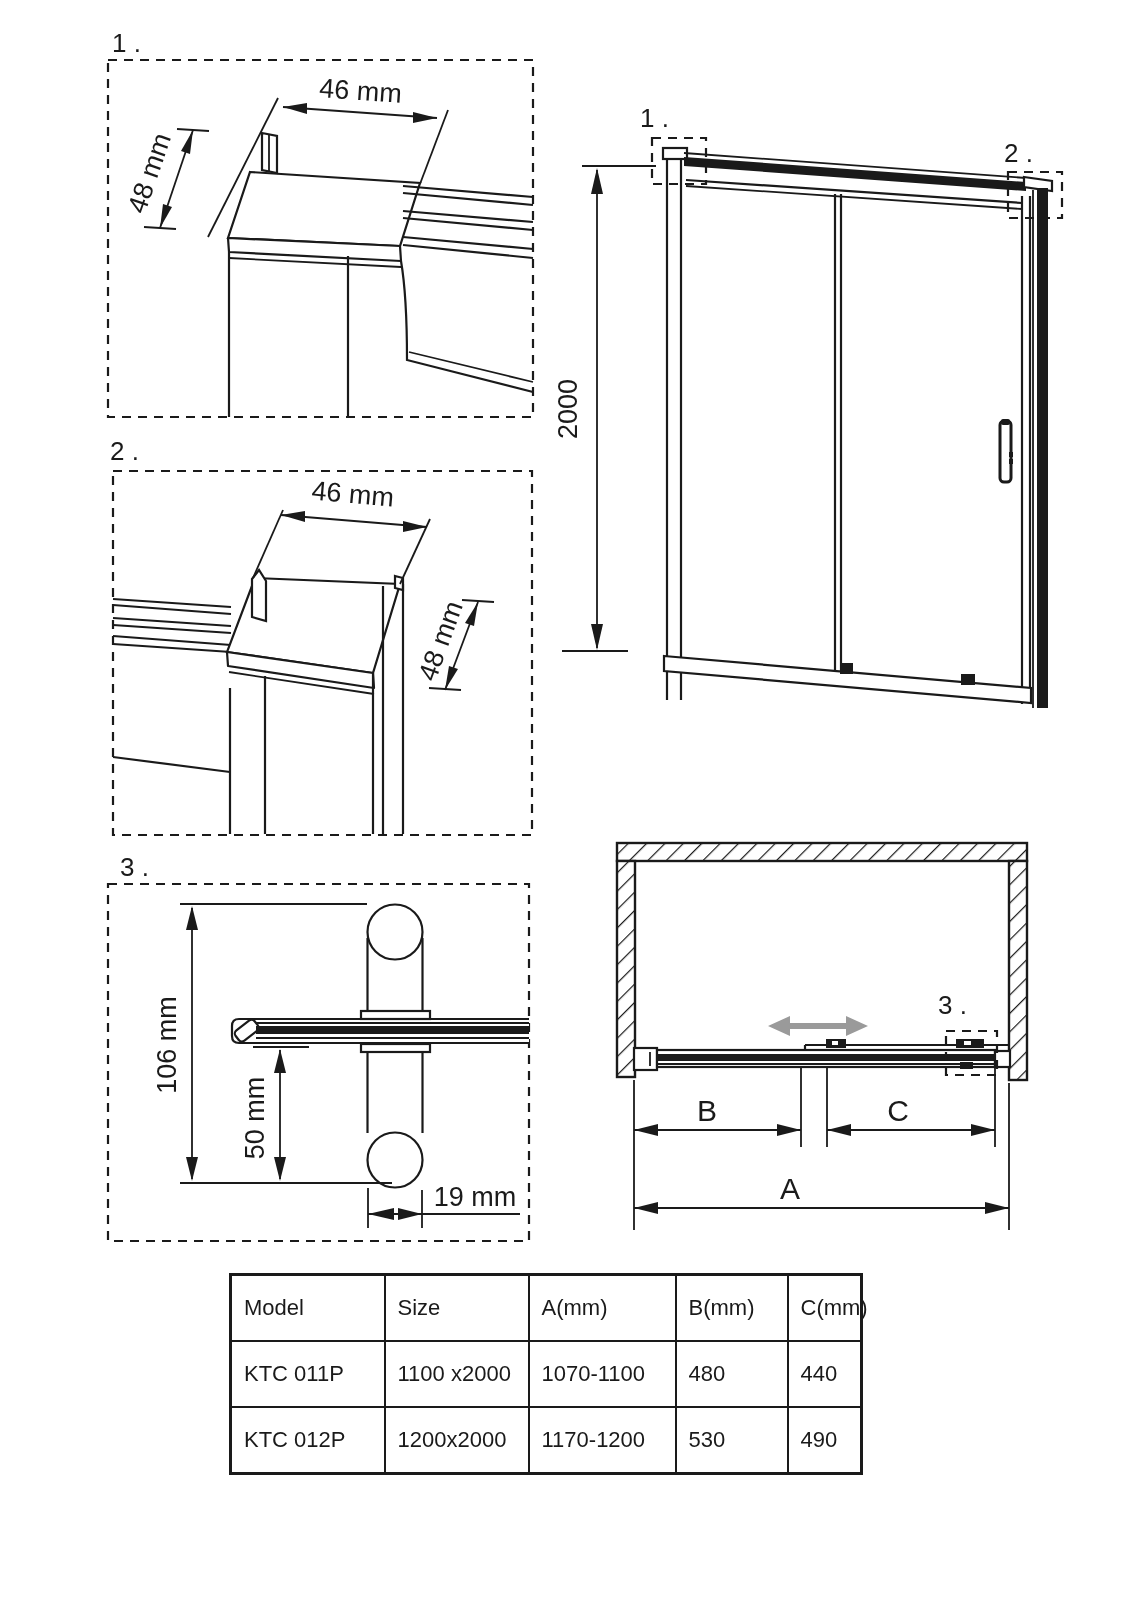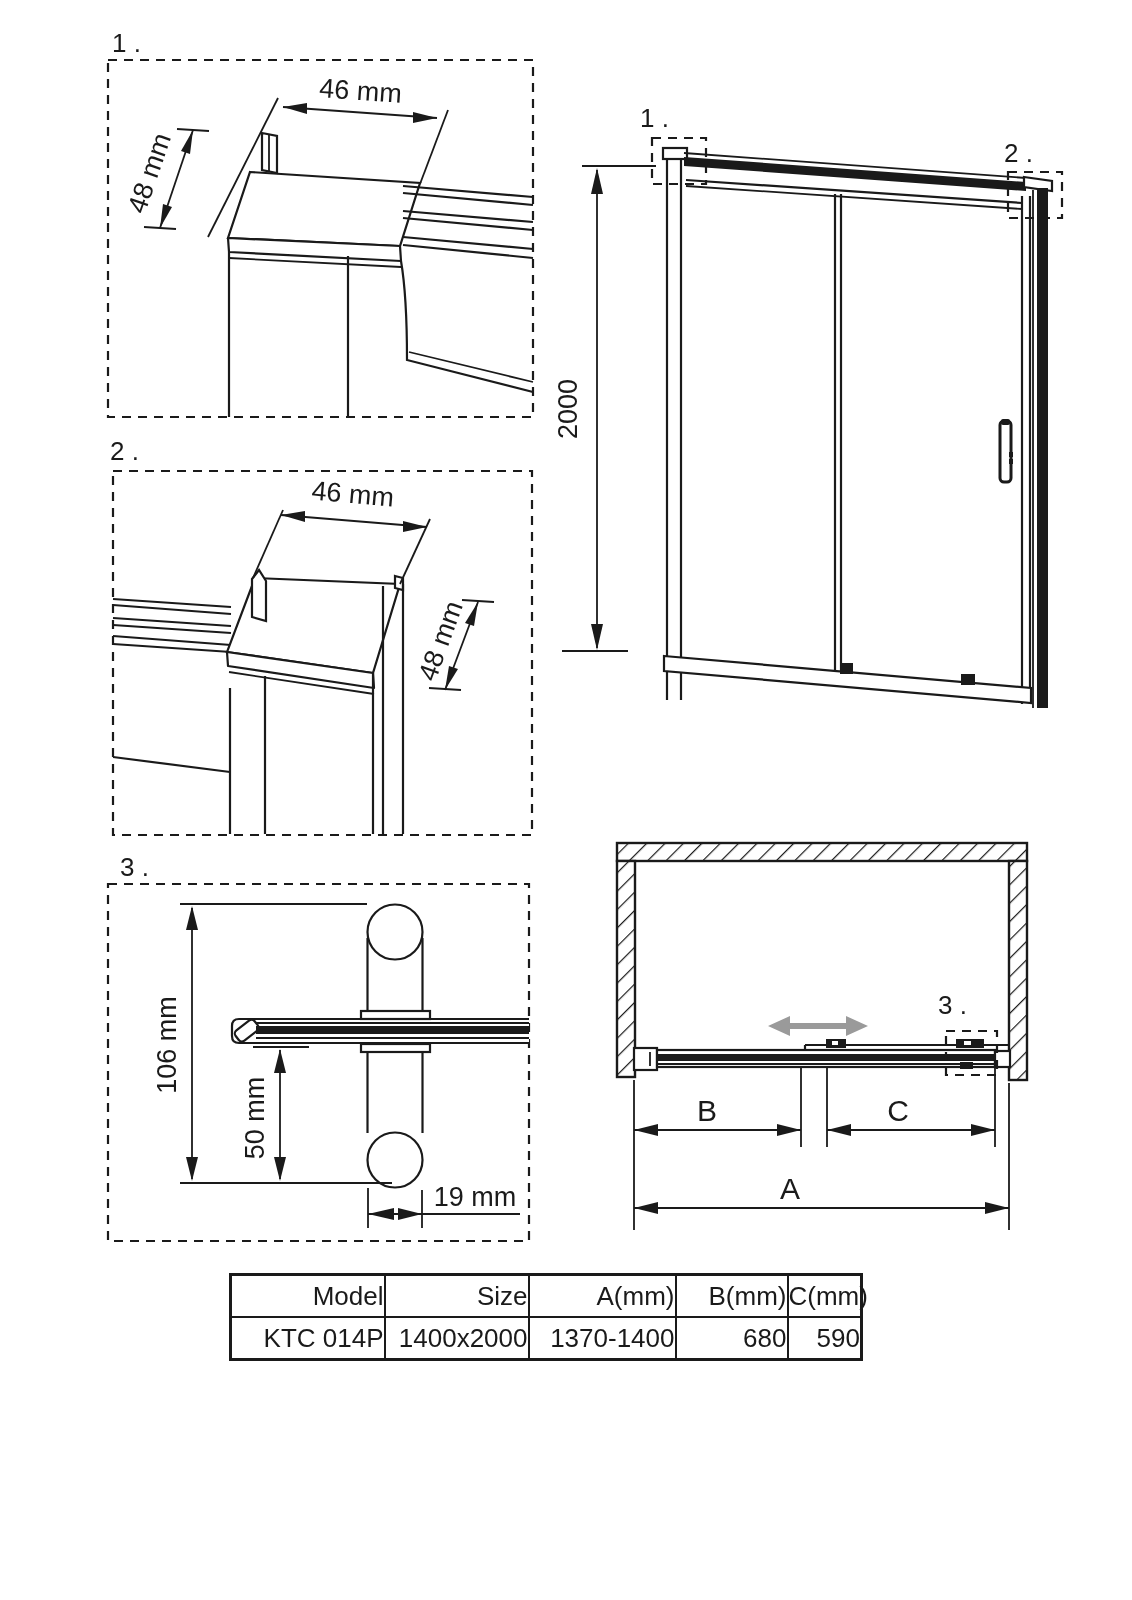--- a/index.html
+++ b/index.html
@@ -11,22 +11,22 @@
   .callout-text{font-size:26px;}
   .letter-text{font-size:30px;}
   .ln{stroke:#1a1a1a;stroke-width:2.2;fill:none;}
   .ln-thin{stroke:#1a1a1a;stroke-width:1.8;fill:none;}
   .dash{stroke:#1a1a1a;stroke-width:2.2;fill:none;stroke-dasharray:9 7;}
   .whitefill{fill:#ffffff;stroke:#1a1a1a;stroke-width:2.2;}
   .blackfill{fill:#1a1a1a;stroke:none;}
   .arrow{fill:#1a1a1a;stroke:none;}
   #spec-table{position:absolute;left:229px;top:1273px;}
   #spec-table table{border-collapse:collapse;table-layout:fixed;width:631px;}
-  #spec-table td,#spec-table th{border:2.6px solid #1a1a1a;height:40px;text-align:right;
-      vertical-align:middle;font-size:26px;font-weight:normal;padding:0;white-space:nowrap;}
+  #spec-table td,#spec-table th{border:2.6px solid #1a1a1a;height:40px;text-align:left;
+      vertical-align:middle;font-size:22px;font-weight:normal;padding:12px;white-space:nowrap;}
   #spec-table table{border:3px solid #1a1a1a;}
 </style>
 </head>
 <body>
 
 <div id="canvas">
 
 <svg id="drawing" width="1132" height="1600" viewBox="0 0 1132 1600">
   <defs>
     <pattern id="hatch" width="13" height="13" patternUnits="userSpaceOnUse" patternTransform="rotate(45)">
@@ -281,23 +281,30 @@
       <tr>
         <th>Model</th>
         <th>Size</th>
         <th>A(mm)</th>
         <th>B(mm)</th>
         <th>C(mm)</th>
       </tr>
     </thead>
     <tbody>
       <tr>
-        <td>KTC 014P</td>
-        <td>1400x2000</td>
-        <td>1370-1400</td>
-        <td>680</td>
-        <td>590</td>
+        <td>KTC 011P</td>
+        <td>1100 x2000</td>
+        <td>1070-1100</td>
+        <td>480</td>
+        <td>440</td>
+      </tr>
+      <tr>
+        <td>KTC 012P</td>
+        <td>1200x2000</td>
+        <td>1170-1200</td>
+        <td>530</td>
+        <td>490</td>
       </tr>
     </tbody>
   </table>
 </div>
 
 </div>
 
 </body></html>

